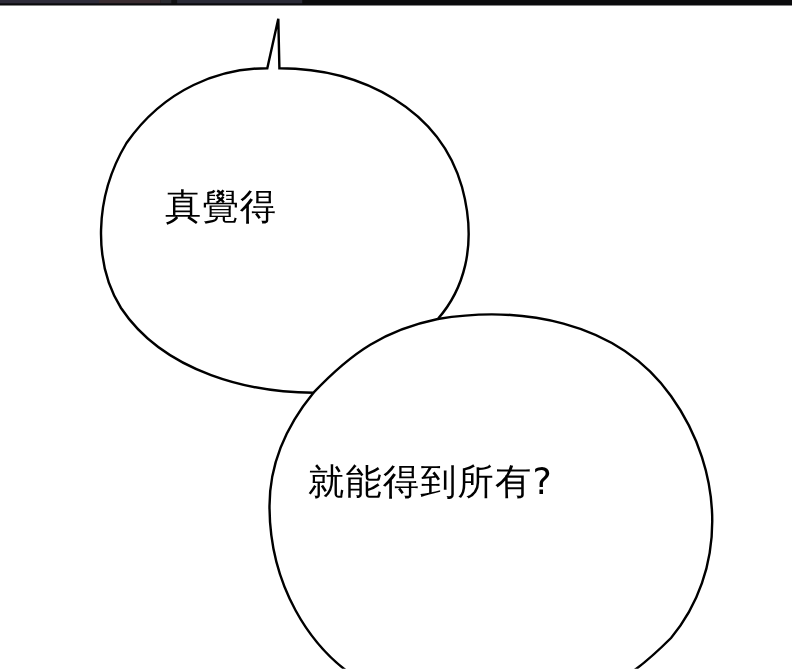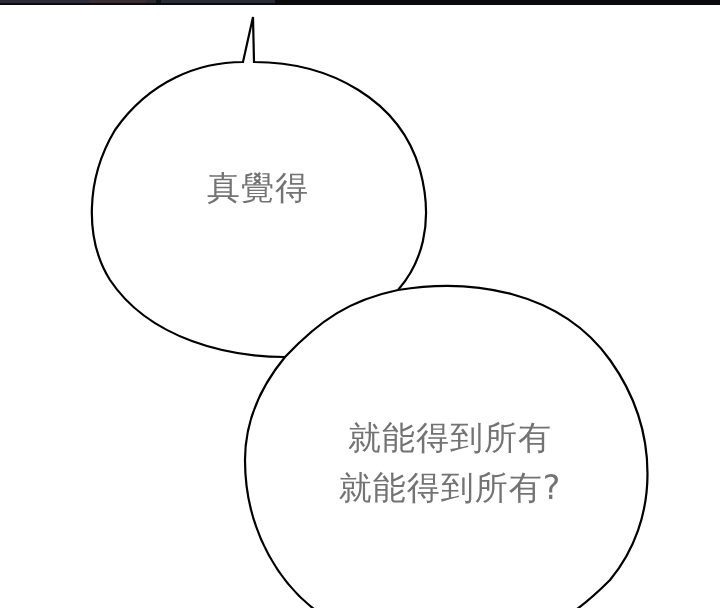--- a/index.html
+++ b/index.html
@@ -9,21 +9,21 @@
       font-family: "DejaVu Sans", sans-serif;
     }
     .top-strip {
       position: absolute; left: 0; top: 0; width: 720px; height: 5px;
       background: #0b0b0d; display: flex;
     }
     .top-strip .seg { height: 3px; }
     .top-strip .gap { height: 3px; background: #121214; }
     svg.bubbles { position: absolute; left: 0; top: 0; }
     .bubble-text {
-      position: absolute; text-align: center; color: #737373;
+      position: absolute; text-align: left; color: #000000;
       font-family: "DejaVu Sans", sans-serif; white-space: nowrap;
       letter-spacing: 1px;
     }
     .bubble-1-text { left: 150px; top: 163px; width: 216px; font-size: 33px; line-height: 50px; }
     .bubble-2-text { left: 280px; top: 413px; width: 340px; font-size: 33px; line-height: 50px; }
     .line { display: block; }
   </style>
 </head>
 <body>
 
@@ -64,15 +64,14 @@
            C 85 240, 85 180, 115 130
            C 150 80, 200 62, 243 62
            L 253 17 Z" fill="#ffffff" stroke="#000000" stroke-width="2.2" stroke-linejoin="miter"></path>
 </svg>
 
 <div class="bubble-text bubble-1-text">
   <span class="line">真覺得</span>
 </div>
 
 <div class="bubble-text bubble-2-text">
-  <span class="line">就能得到所有</span>
   <span class="line">就能得到所有?</span>
 </div>
 
 </body></html>

